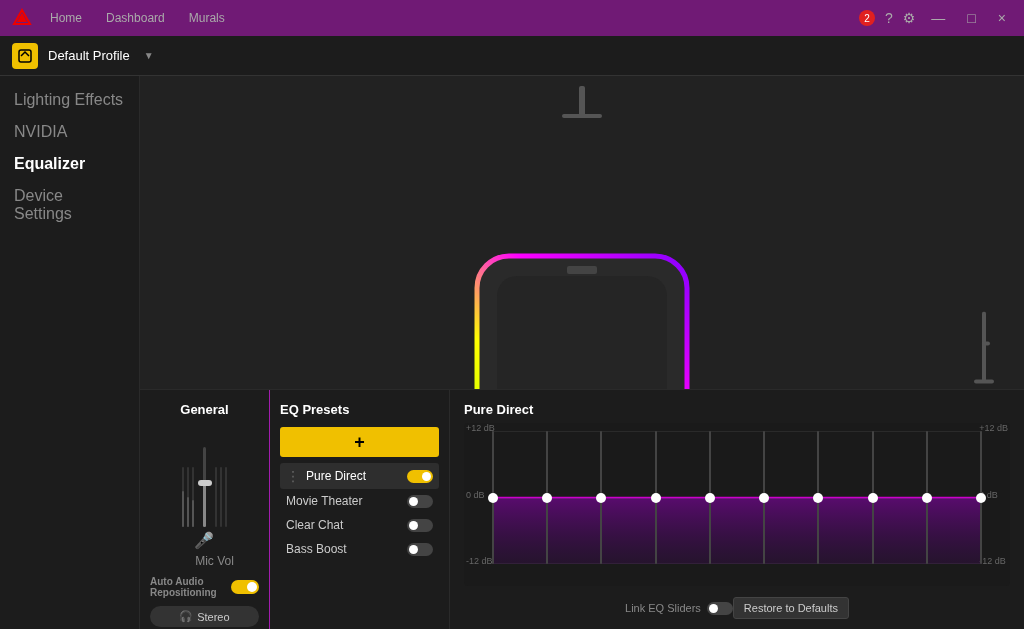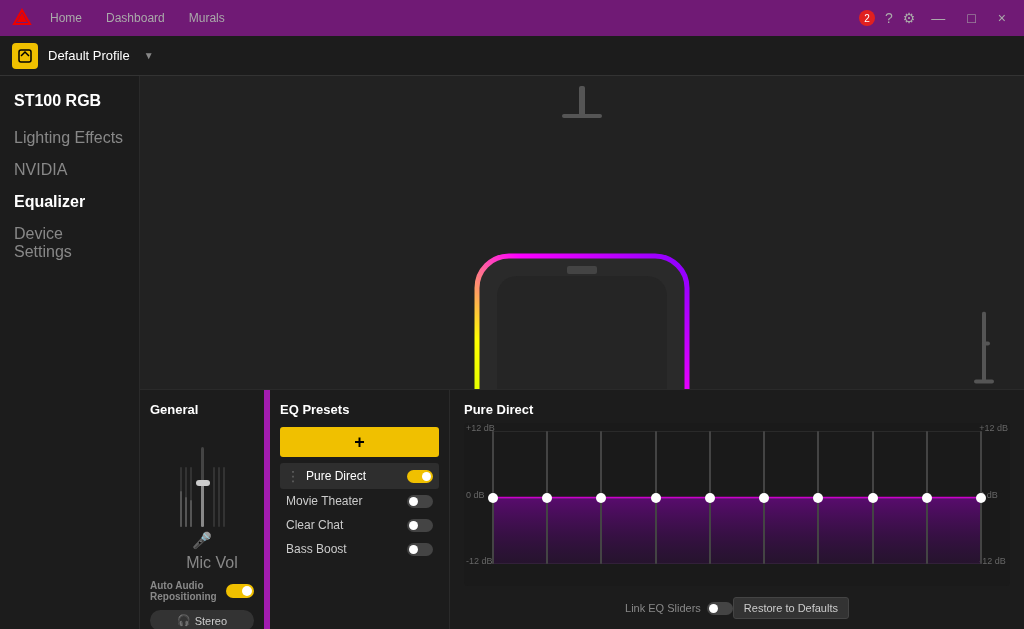--- a/index.html
+++ b/index.html
@@ -125,24 +125,24 @@
       height: 240px;
       background: #1c1c1c;
       display: flex;
       border-top: 1px solid #2a2a2a;
     }
 
     
     .general-section {
       width: 130px;
       padding: 12px 10px;
-      border-right: 6px solid #a21caf;
+      border-right: 1px solid #a21caf;
       display: flex;
       flex-direction: column;
-      align-items: flex-start;
+      align-items: center;
     }
     .section-title {
       color: #fff;
       font-size: 13px;
       font-weight: 600;
       margin-bottom: 10px;
     }
     .volume-area {
       display: flex;
       flex-direction: column;
@@ -176,21 +176,21 @@
     .slider-thumb {
       width: 14px;
       height: 6px;
       background: #ccc;
       border-radius: 3px;
       position: absolute;
       left: -5px;
       cursor: grab;
     }
     .mic-icon { font-size: 16px; color: #888; margin: 4px 0; }
-    .mic-label { color: #888; font-size: 16px; padding-left: 20px; }
+    .mic-label { color: #888; font-size: 12px; padding-left: 20px; }
     .auto-audio-row {
       display: flex;
       align-items: center;
       gap: 4px;
       margin-top: 8px;
       font-size: 10px;
       color: #888;
       width: 100%;
     }
     .toggle {
@@ -426,21 +426,20 @@
       <path d="M4 8 L8 4 L12 8" fill="none" stroke="#000" stroke-width="1.5"></path>
     </svg>
   </div>
   <span class="profile-name">Default Profile</span>
   <span class="profile-chevron">▼</span>
 </div>
 
 <div class="main">
 
   <div class="sidebar">
-    <div class="device-title">ST100 RGB</div>
     <div class="sidebar-item">Lighting Effects</div>
     <div class="sidebar-item">NVIDIA</div>
     <div class="sidebar-item active">Equalizer</div>
     <div class="sidebar-item">Device Settings</div>
   </div>
 
   <div class="device-preview">
 
     <div style="position:absolute;top:10px;left:50%;transform:translateX(-50%);">
       <svg width="60" height="40" viewBox="0 0 60 40">

